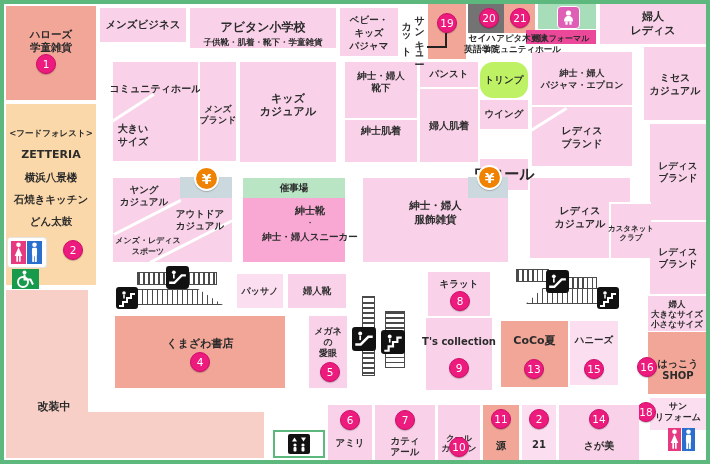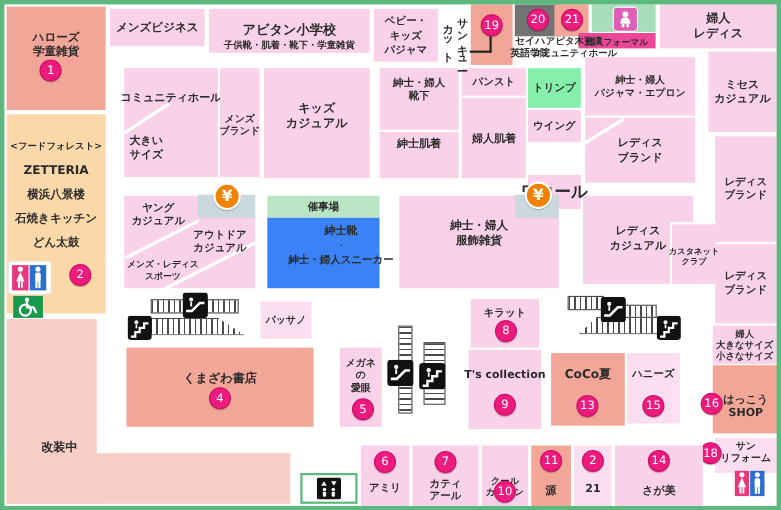--- a/index.html
+++ b/index.html
@@ -104,21 +104,21 @@
       <span class="ln" style="line-height: 13px;">キッズ</span>
       <span class="ln" style="line-height: 13px;">カジュアル</span>
     </div>
     <div class="area top" style="left: 345px; top: 62px; width: 72px; height: 56px; background: rgb(249, 210, 233); font-size: 9.5px; padding-top: 8px;">
       <span class="ln" style="line-height: 12px;">紳士・婦人</span>
       <span class="ln" style="line-height: 12px;">靴下</span>
     </div>
     <div class="area" style="left: 420px; top: 62px; width: 58px; height: 25px; background: rgb(249, 210, 233); font-size: 9.5px;">
       <span class="ln">パンスト</span>
     </div>
-    <div class="area" style="left: 480px; top: 62px; width: 48px; height: 36px; background: #86efac; font-size: 9.5px;">
+    <div class="area" style="left: 480px; top: 62px; width: 48px; height: 36px; background: #bef264; font-size: 9.5px; border-radius: 13px;">
       <span class="ln">トリンプ</span>
     </div>
     <div class="area" style="left: 480px; top: 100px; width: 48px; height: 29px; background: rgb(249, 210, 233); font-size: 9.5px;">
       <span class="ln">ウイング</span>
     </div>
     <div class="area" style="left: 480px; top: 131px; width: 48px; height: 31px; background: rgb(249, 210, 233); font-size: 15px; margin-top: 28px;">
       <span class="ln">ワコール</span>
     </div>
     <div class="area top" style="left: 345px; top: 120px; width: 72px; height: 42px; background: rgb(249, 210, 233); font-size: 10px; padding-top: 4px;">
       <span class="ln">紳士肌着</span>
@@ -161,40 +161,43 @@
       <span class="ln" style="line-height: 12px;">カジュアル</span>
     </div>
     <div class="area lbl" style="left: 112px; top: 233px; width: 72px; height: 26px; font-size: 8px;">
       <span class="ln" style="line-height: 11px;">メンズ・レディス</span>
       <span class="ln" style="line-height: 11px;">スポーツ</span>
     </div>
     <div class="area" style="left: 180px; top: 177px; width: 52px; height: 21px; background: rgb(203, 216, 221); z-index: 4;"></div>
     <div class="area" style="left: 243px; top: 178px; width: 102px; height: 20px; background: rgb(185, 229, 197); font-size: 9.5px;">
       <span class="ln">催事場</span>
     </div>
-    <div class="area top" style="left: 243px; top: 198px; width: 102px; height: 64px; background: #3b82f6; font-size: 10px; padding-top: 6px; padding-left: 32px;">
+    <div class="area top" style="left: 243px; top: 198px; width: 102px; height: 64px; background: #f9a8d4; font-size: 10px; padding-top: 6px; padding-left: 32px;">
       <span class="ln" style="line-height: 13px; font-size: 10px;">紳士靴</span>
       <span class="ln" style="line-height: 13px; font-size: 7px;">・</span>
       <span class="ln" style="line-height: 13px; font-size: 9.5px;">紳士・婦人スニーカー</span>
     </div>
     <div class="area top" style="left: 363px; top: 178px; width: 145px; height: 84px; background: rgb(249, 210, 233); font-size: 10.5px; padding-top: 20px;">
       <span class="ln" style="line-height: 14px;">紳士・婦人</span>
       <span class="ln" style="line-height: 14px;">服飾雑貨</span>
     </div>
     <div class="area" style="left: 468px; top: 177px; width: 40px; height: 21px; background: rgb(203, 216, 221); z-index: 4;"></div>
     <div class="area top" style="left: 530px; top: 178px; width: 100px; height: 80px; background: rgb(249, 210, 233); font-size: 10px; padding-top: 26px;">
       <span class="ln" style="line-height: 13px;">レディス</span>
       <span class="ln" style="line-height: 13px;">カジュアル</span>
     </div>
     <div class="area top" style="left: 588px; top: 202px; width: 42px; height: 56px; background: rgb(249, 210, 233); font-size: 7.5px; padding-top: 20px; z-index: 2; border-left: 2px solid rgb(255, 255, 255); border-top: 2px solid rgb(255, 255, 255); margin-left: 21px;">
       <span class="ln" style="line-height: 9px;">カスタネット</span>
       <span class="ln" style="line-height: 9px;">クラブ</span>
     </div>
     <div class="area" style="left: 237px; top: 274px; width: 46px; height: 34px; background: rgb(251, 223, 240); font-size: 9px;">
       <span class="ln">パッサノ</span>
+    </div>
+    <div class="area" style="left: 288px; top: 274px; width: 58px; height: 34px; background: rgb(249, 210, 233); font-size: 9.5px;">
+      <span class="ln">婦人靴</span>
     </div>
     <div class="area top" style="left: 428px; top: 272px; width: 62px; height: 44px; background: rgb(249, 210, 233); font-size: 9.5px; padding-top: 6px;">
       <span class="ln">キラット</span>
       <span class="badge" style="left: 22px; top: 19px;">8</span>
     </div>
     <div class="area top" style="left: 309px; top: 316px; width: 38px; height: 72px; background: rgb(249, 210, 233); font-size: 9px; padding-top: 10px;">
       <span class="ln" style="line-height: 11px;">メガネ</span>
       <span class="ln" style="line-height: 11px;">の</span>
       <span class="ln" style="line-height: 11px;">愛眼</span>
       <span class="badge" style="left: 11px; top: 46px;">5</span>

